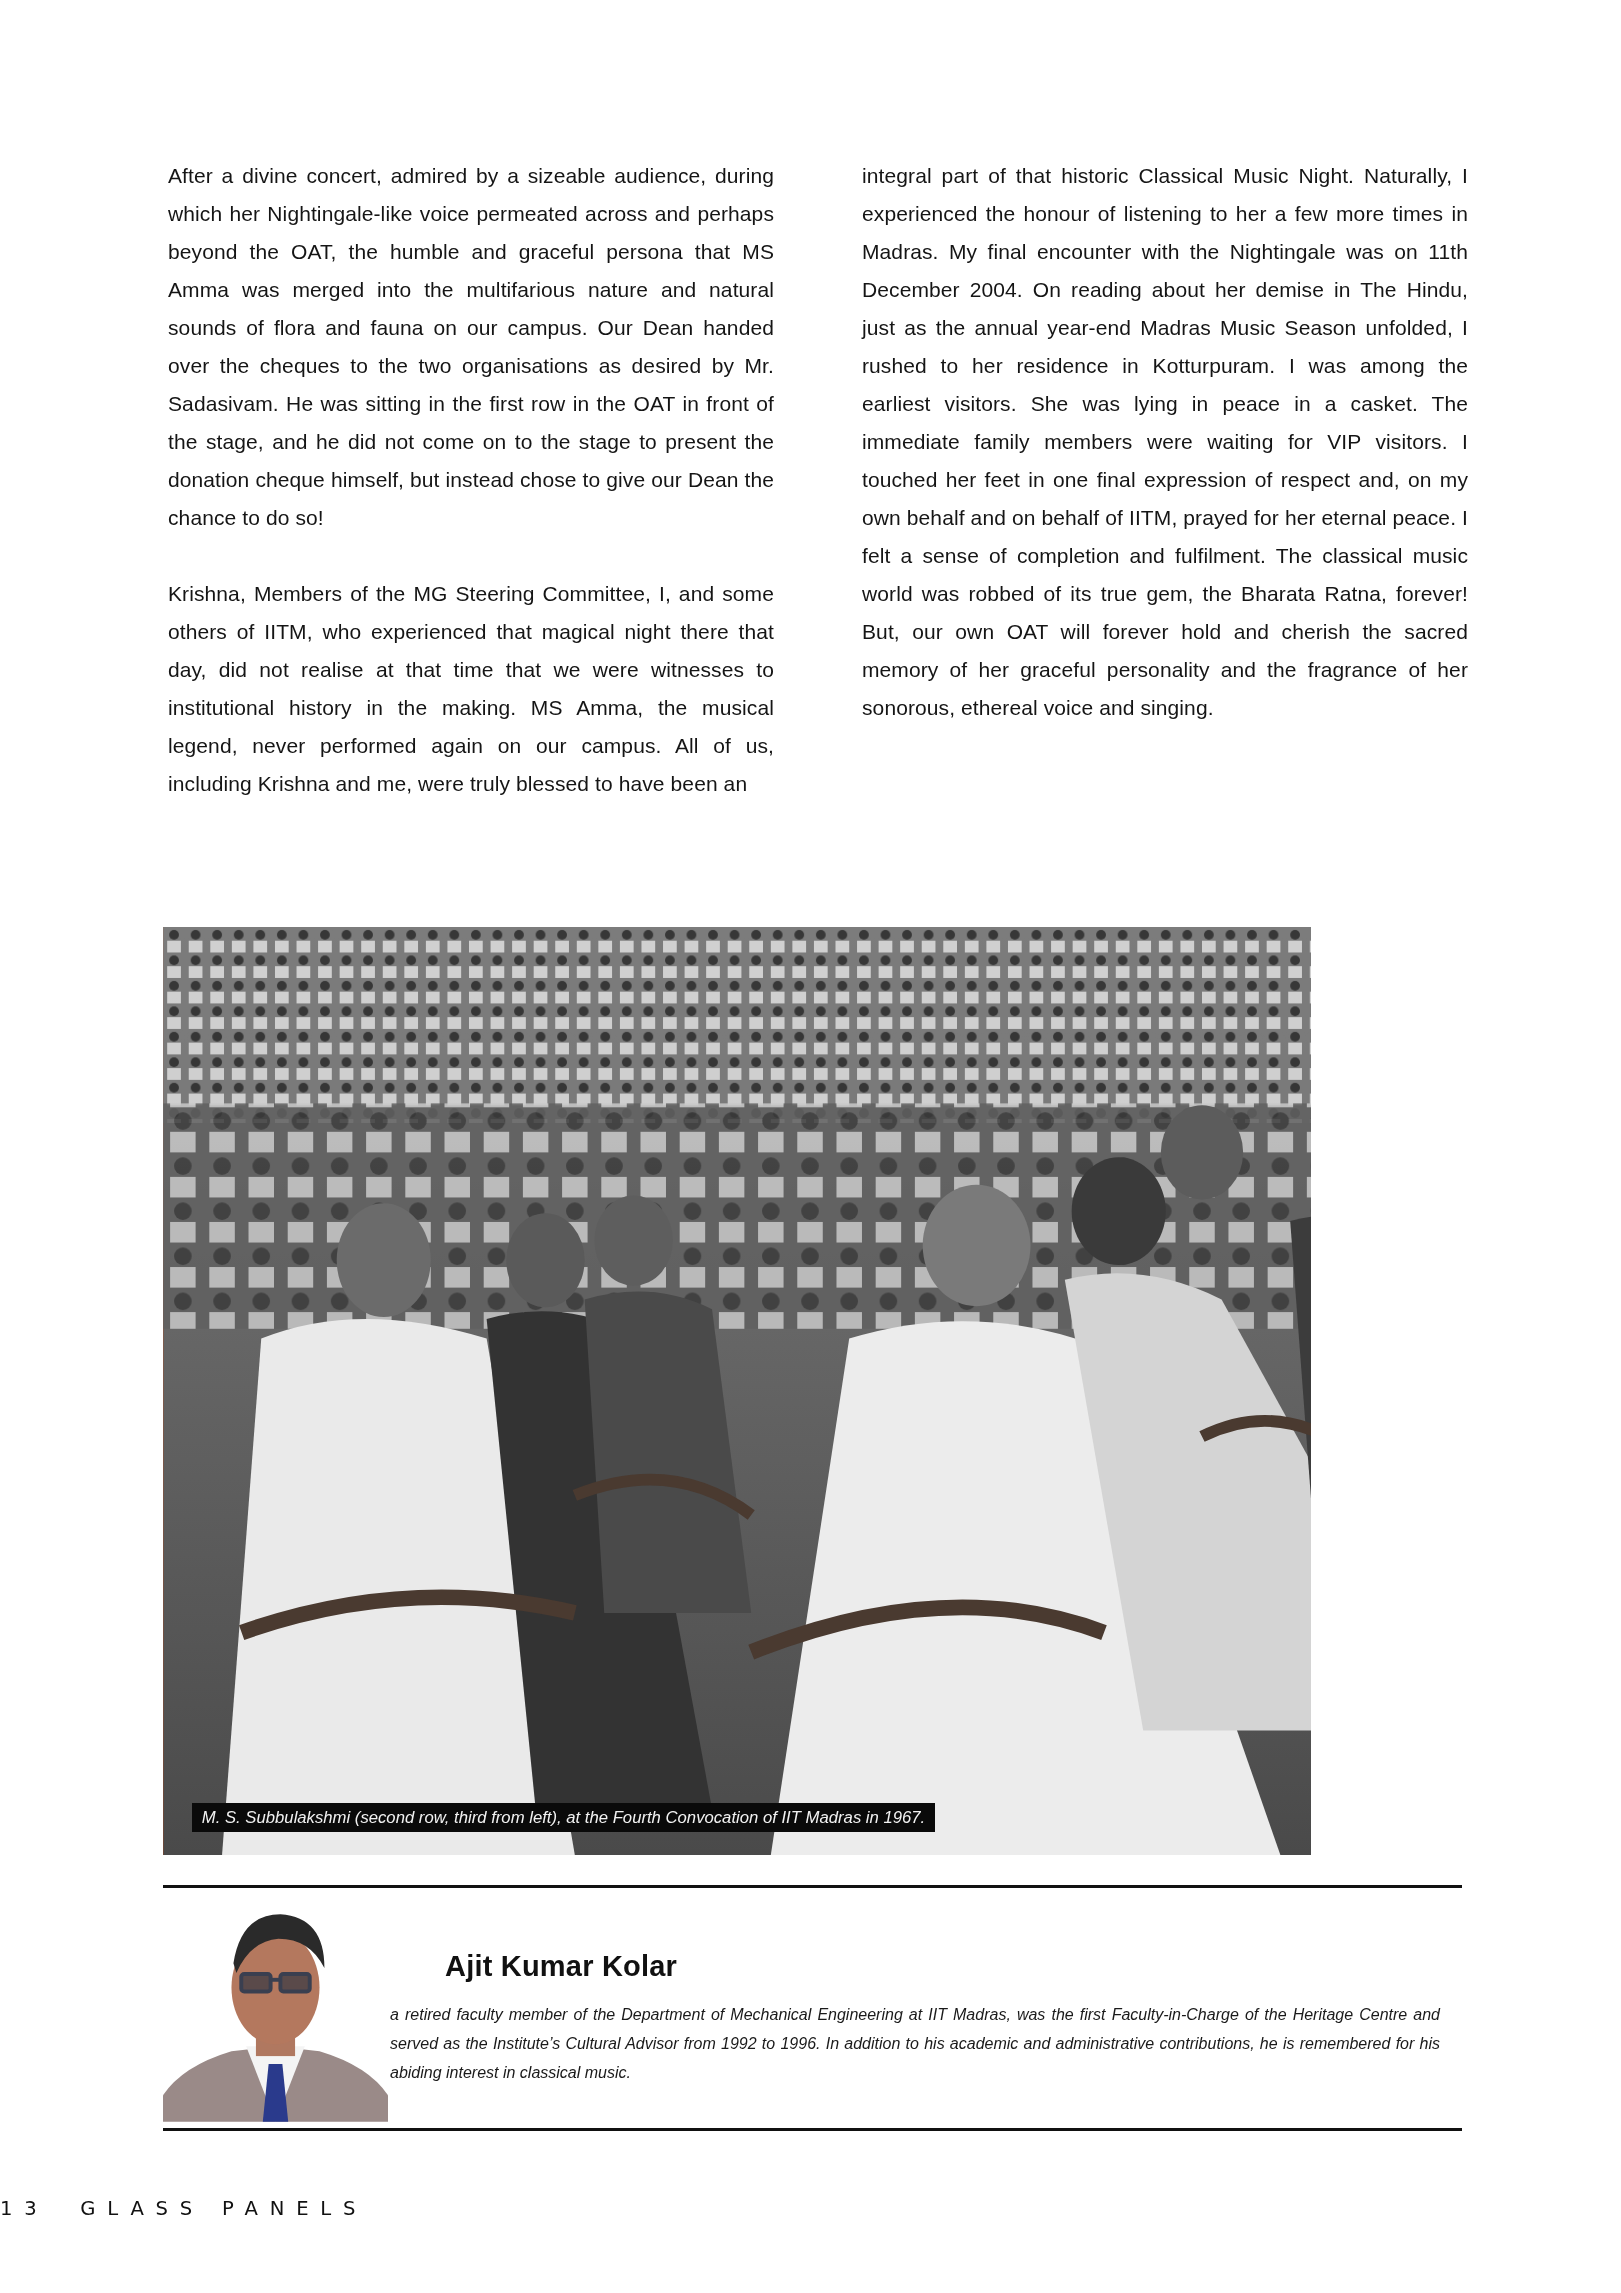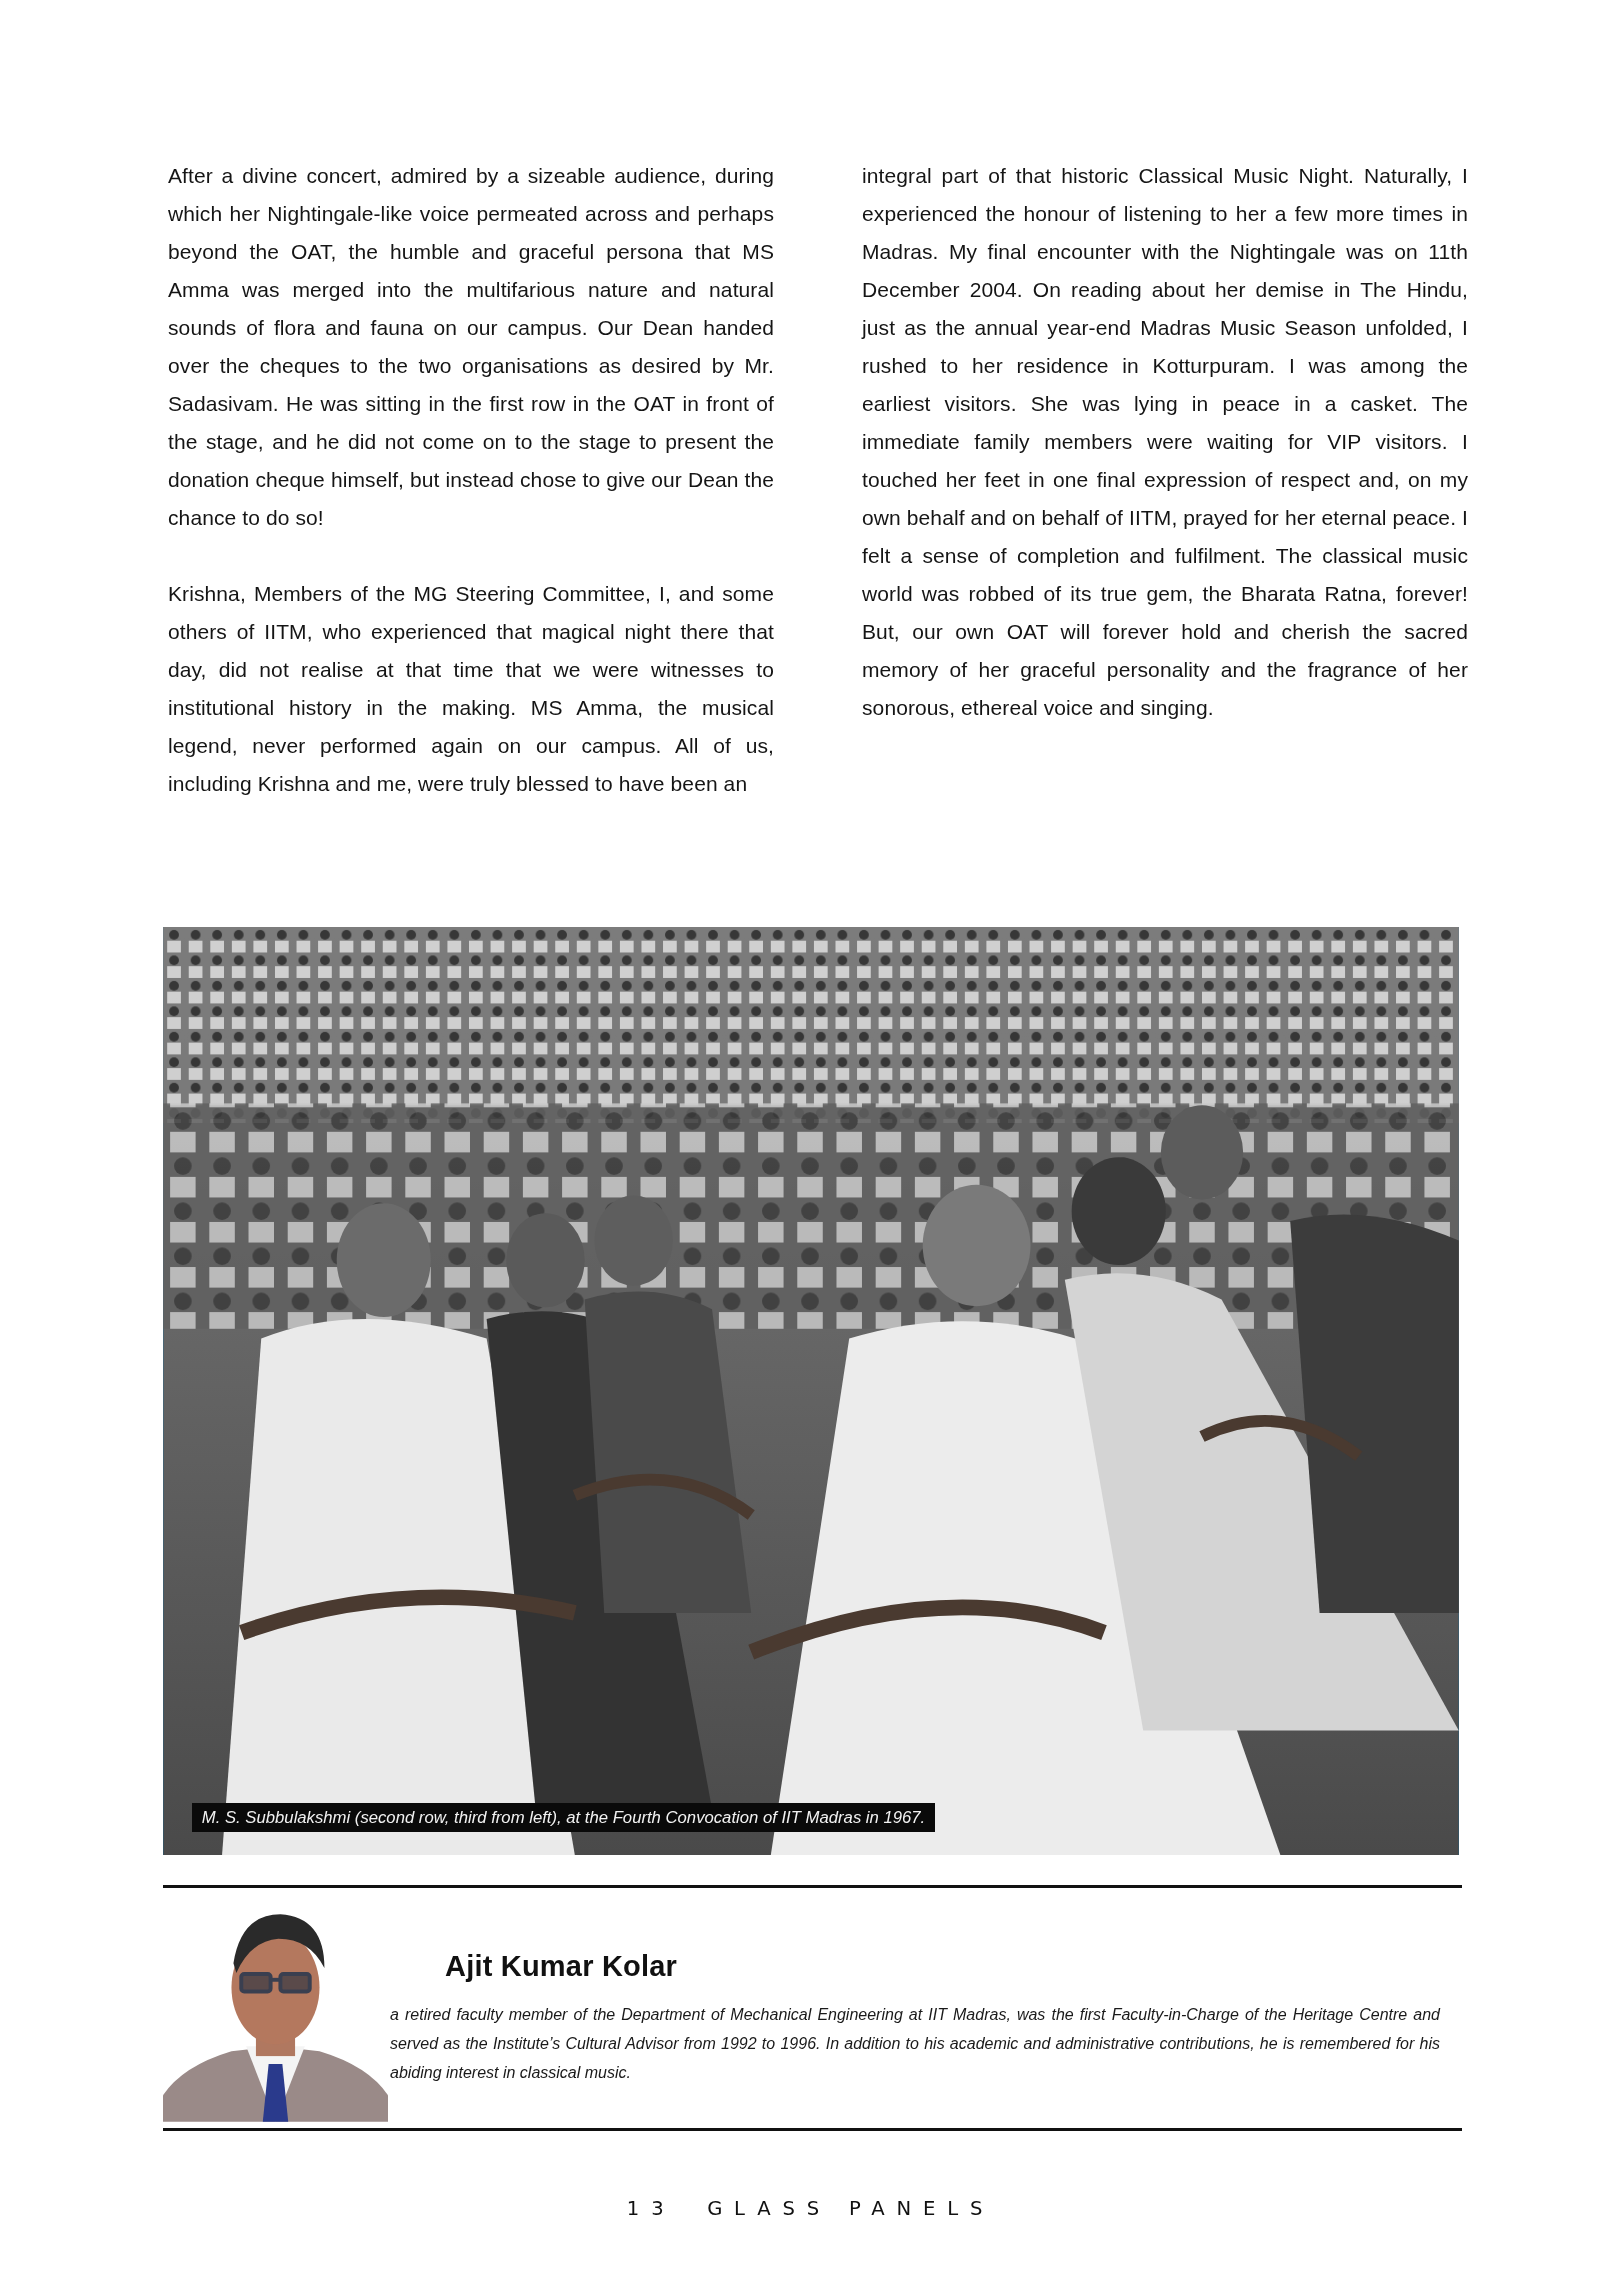--- a/index.html
+++ b/index.html
@@ -11,22 +11,22 @@
     position: absolute; top: 157px; width: 606px;
     font-size: 21px; line-height: 38px; text-align: justify;
     letter-spacing: 0.1px;
   }
   .col p { margin: 0 0 38px 0; }
   .col p:last-child { margin-bottom: 0; }
   .col-left { left: 168px; }
   .col-right { left: 862px; }
 
   .photo {
-    position: absolute; left: 163px; top: 927px; width: 1296px; height: 928px;
-    overflow: hidden; background: #0369a1;
+    position: absolute; left: 163px; top: 927px; width: 1148px; height: 928px;
+    overflow: hidden; background: #c2410c;
   }
   .photo svg { display: block; }
   .caption {
     position: absolute; left: 29px; bottom: 23.5px;
     background: #0a0a0a; color: #f2f2f2;
     font-style: italic; font-size: 16.7px; line-height: 29px;
     padding: 0 9.8px;
   }
 
   .rule { position: absolute; left: 163px; width: 1299px; height: 2.9px; background: #111; }
@@ -38,21 +38,21 @@
   .bio-name {
     position: absolute; left: 412px; top: 1950px;
     font-size: 29px; font-weight: bold; color: #111; letter-spacing: 0.2px; margin-left: 33px;
   }
   .bio-text {
     position: absolute; left: 390px; top: 2000px; width: 1050px;
     font-size: 16px; line-height: 29px; font-style: italic; text-align: justify;
     color: #1a1a1a;
   }
   .footer {
-    position: absolute; top: 2197px; left: 0; width: 1621px; text-align: center;
+    position: absolute; top: 2197px; left: 0; width: 1621px; text-align: left;
     font-size: 19.6px; letter-spacing: 11.8px; color: #111;
     font-family: "DejaVu Sans", sans-serif;
   }
 </style>
 </head>
 <body>
 
 <div class="col col-left">
   <p>After a divine concert, admired by a sizeable audience, during which her Nightingale-like voice permeated across and perhaps beyond the OAT, the humble and graceful persona that MS Amma was merged into the multifarious nature and natural sounds of flora and fauna on our campus. Our Dean handed over the cheques to the two organisations as desired by Mr. Sadasivam. He was sitting in the first row in the OAT in front of the stage, and he did not come on to the stage to present the donation cheque himself, but instead chose to give our Dean the chance to do so!</p>
   <p>Krishna, Members of the MG Steering Committee, I, and some others of IITM, who experienced that magical night there that day, did not realise at that time that we were witnesses to institutional history in the making. MS Amma, the musical legend, never performed again on our campus. All of us, including Krishna and me, were truly blessed to have been an</p>

